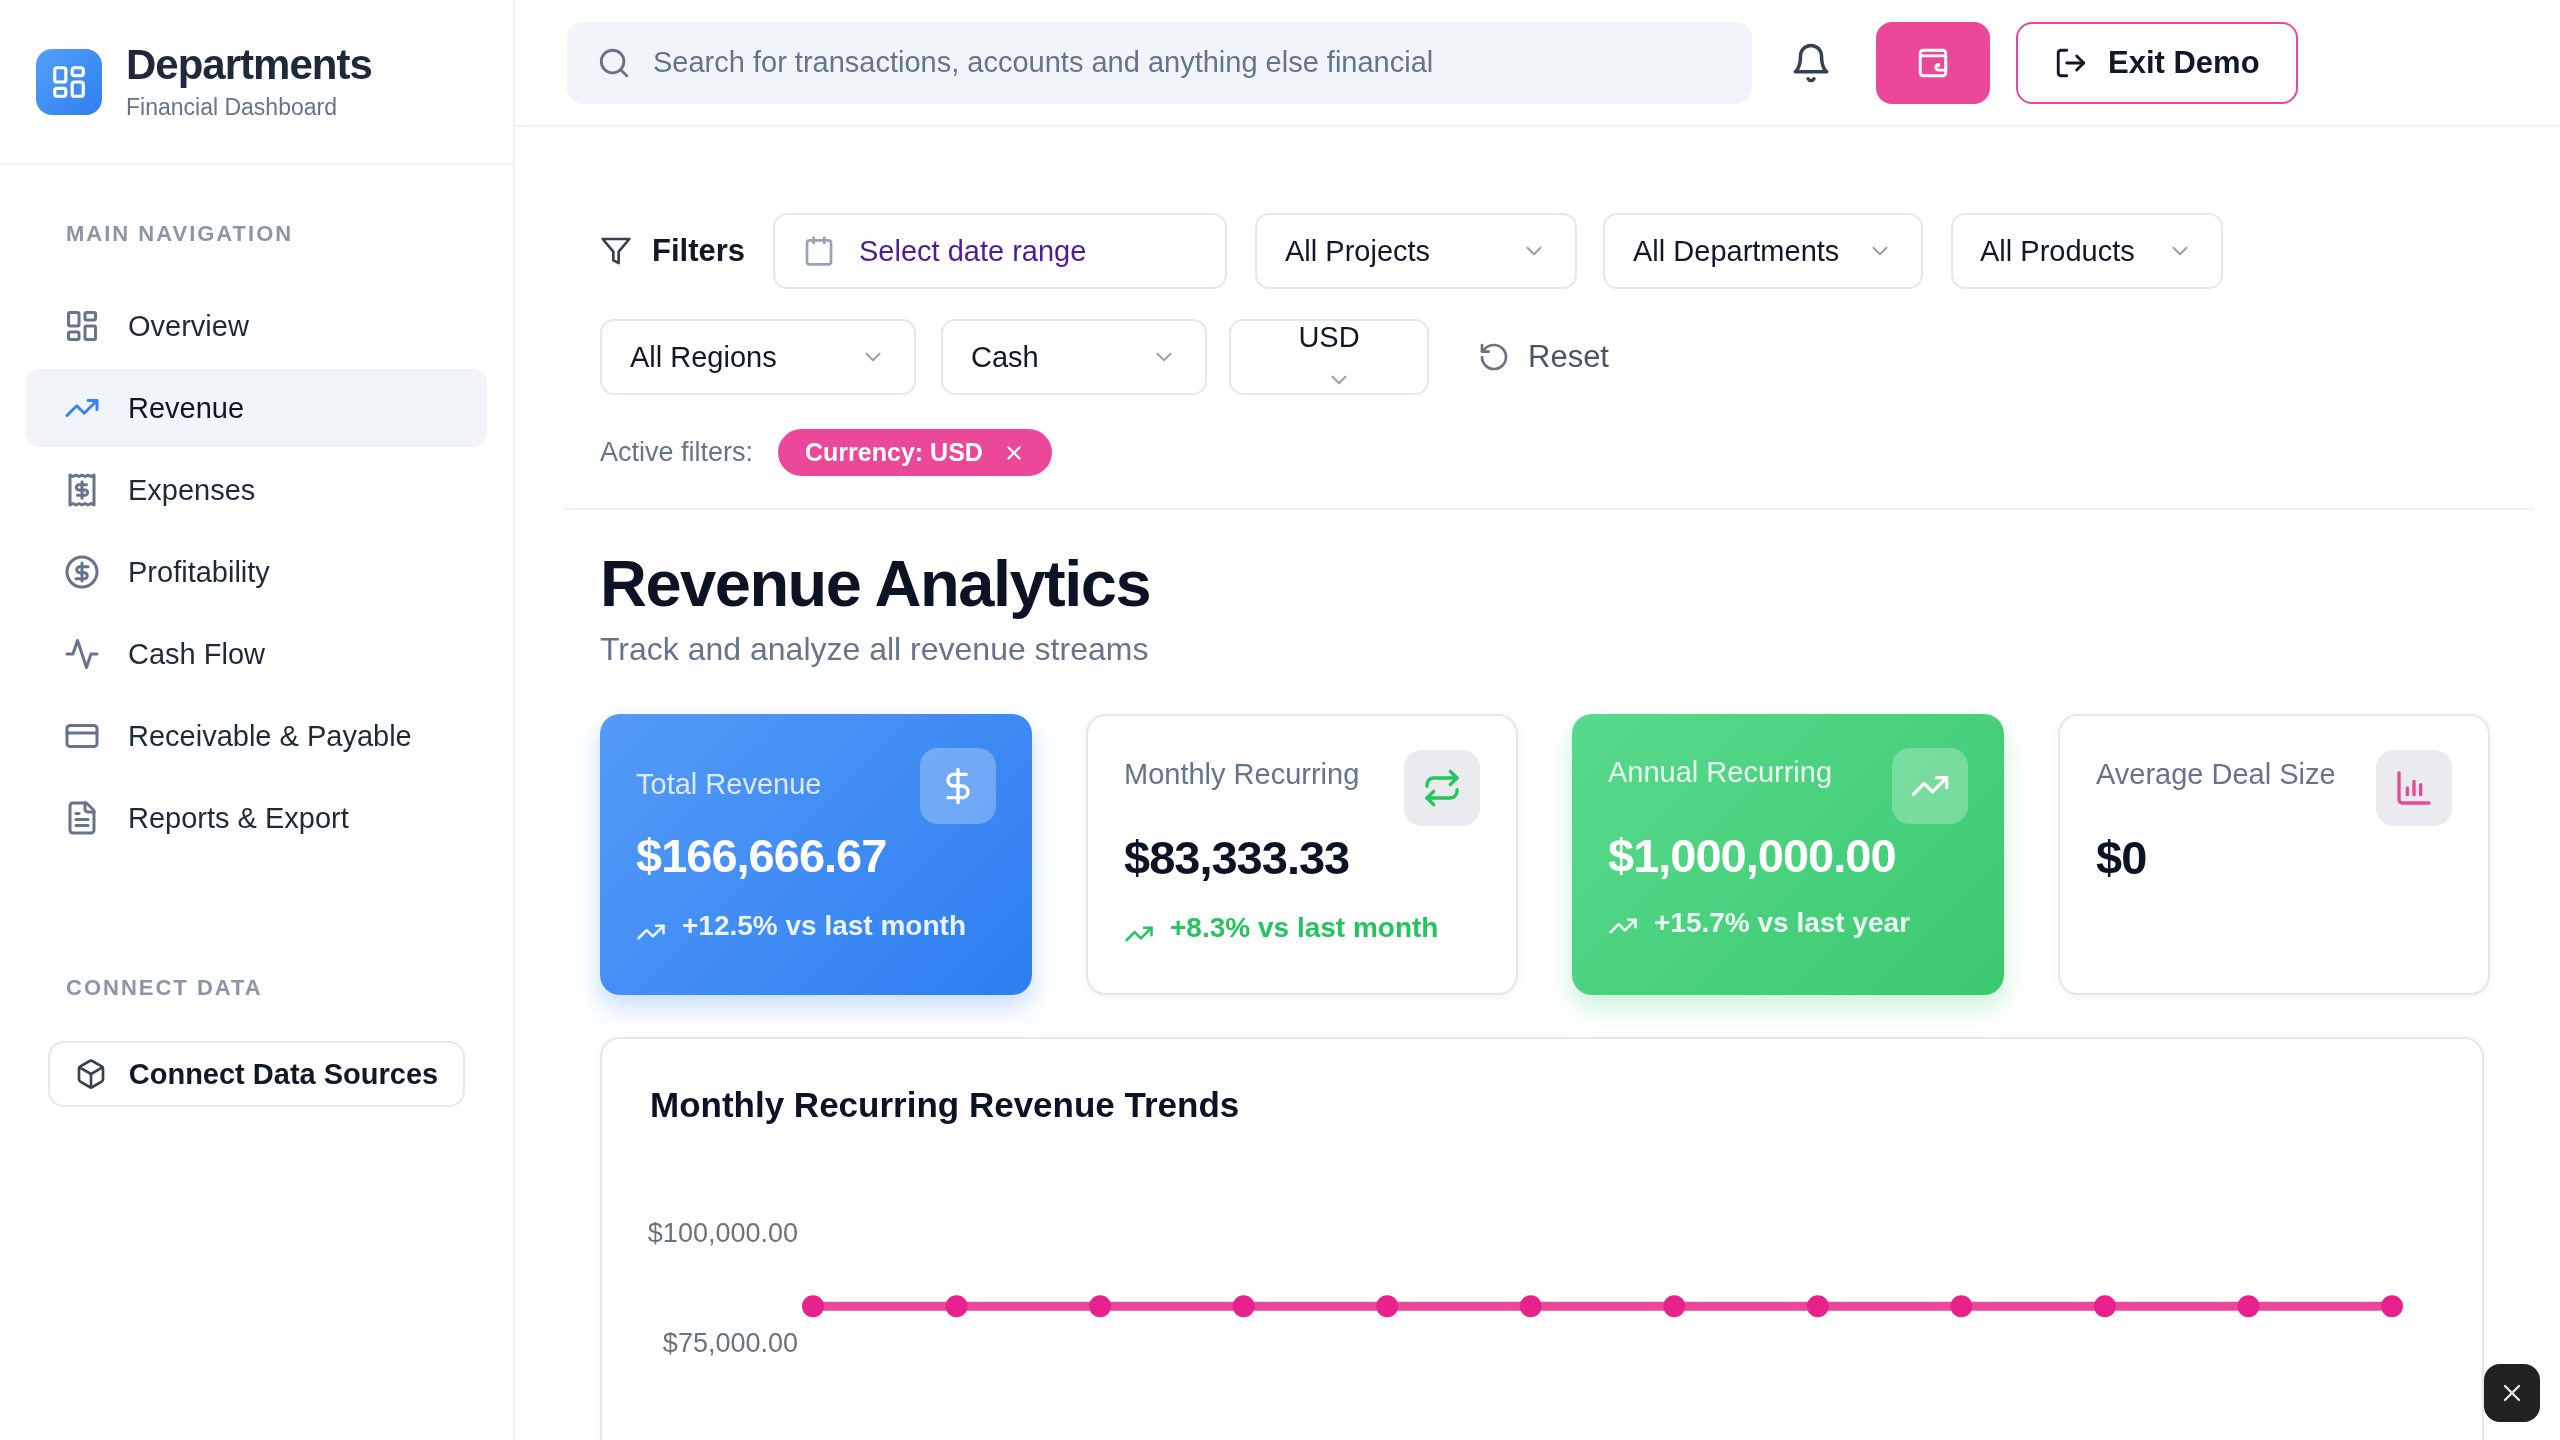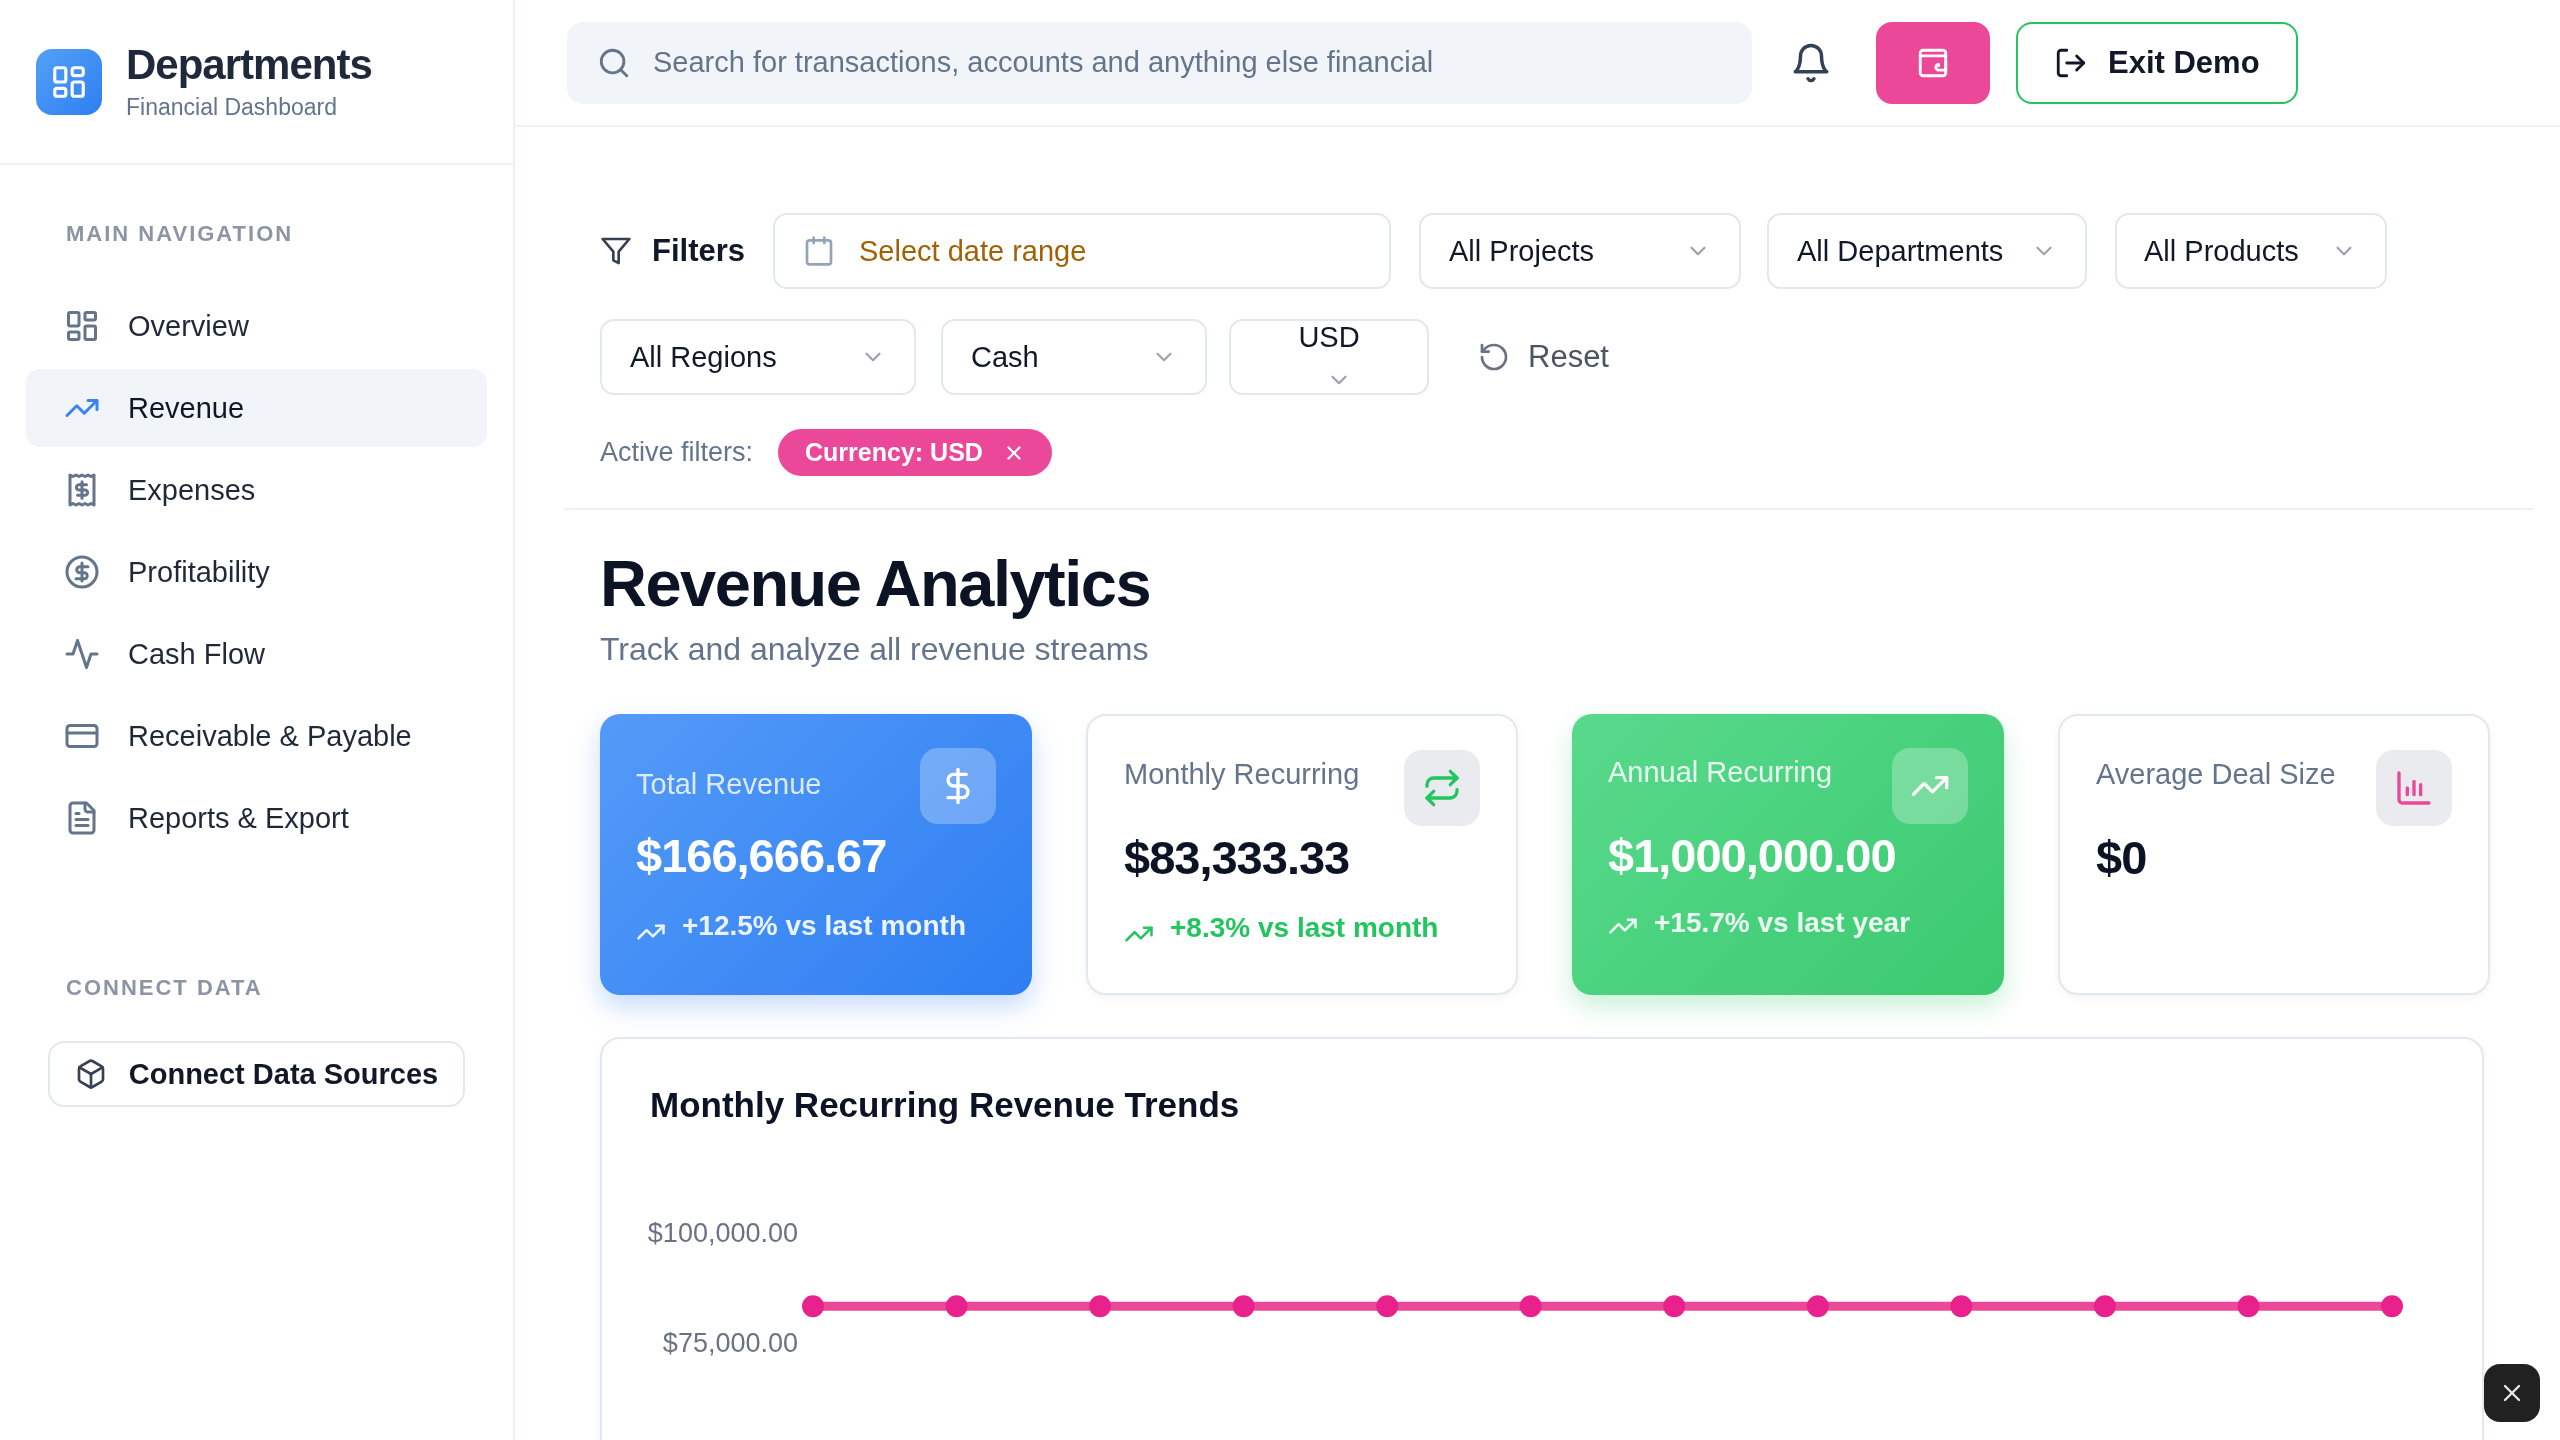--- a/index.html
+++ b/index.html
@@ -39,36 +39,36 @@
   .search-box { width:1185px; height:82px; background:#f1f5f9; border-radius:16px;
                 display:flex; align-items:center; gap:22px; padding:0 30px; }
   .search-box input { flex:1; border:none; outline:none; background:transparent;
                       font-family:"Liberation Sans",sans-serif; font-size:29px; color:#0f172a; }
   .search-box input::placeholder { color:#64748b; }
   .icon-btn { background:none; border:none; color:#334155; margin-left:38px; cursor:pointer; }
   .btn-primary { margin-left:44px; height:82px; padding:0 40px; background:#ec4899; border:none;
                  border-radius:16px; color:#fff; font-size:31px; font-weight:bold; cursor:pointer;
                  display:flex; align-items:center; gap:22px; font-family:"Liberation Sans",sans-serif; }
   .btn-outline { margin-left:26px; height:82px; padding:0 36px; background:#fff;
-                 border:2px solid #22c55e; border-radius:16px; color:#111827; font-size:31px;
+                 border:2px solid #ec4899; border-radius:16px; color:#111827; font-size:31px;
                  font-weight:bold; cursor:pointer; display:flex; align-items:center; gap:20px;
                  font-family:"Liberation Sans",sans-serif; }
 
   
   .main { position:absolute; left:515px; top:127px; width:2045px; height:1313px;
           padding:86px 26px 0 85px; }
   .filter-row1, .filter-row2, .filter-row3 { display:flex; align-items:center; }
   .filters-label { display:flex; align-items:center; gap:20px; font-size:31px; font-weight:bold;
                    color:#111827; margin-right:28px; }
   .filters-label .ni { color:#374151; }
   .select-box { height:76px; background:#fff; border:2px solid #e2e8f0; border-radius:14px;
                 display:flex; align-items:center; justify-content:space-between; padding:0 28px;
                 font-size:29px; color:#111827; cursor:pointer; }
   .select-box .chev { color:#9ca3af; margin-left:20px; }
-  .date-box { width:618px; margin-right:28px; justify-content:flex-start; gap:24px; color:#a16207; }
+  .date-box { width:454px; margin-right:28px; justify-content:flex-start; gap:24px; color:#4c1d95; }
   .date-box .cal { color:#94a3b8; }
   .w-projects { width:322px; margin-right:26px; }
   .w-departments { width:320px; margin-right:28px; }
   .w-products { width:272px;padding-left:27px; }
   .filter-row2 { margin-top:30px; }
   .w-regions { width:316px; margin-right:25px; }
   .w-cash { width:266px; margin-right:22px; }
   .w-usd { width:200px;flex-direction:column; }
   .reset { display:flex; align-items:center; gap:18px; margin-left:49px; font-size:31px;
            color:#4b5563; cursor:pointer; background:none; border:none; font-family:"Liberation Sans",sans-serif; }

